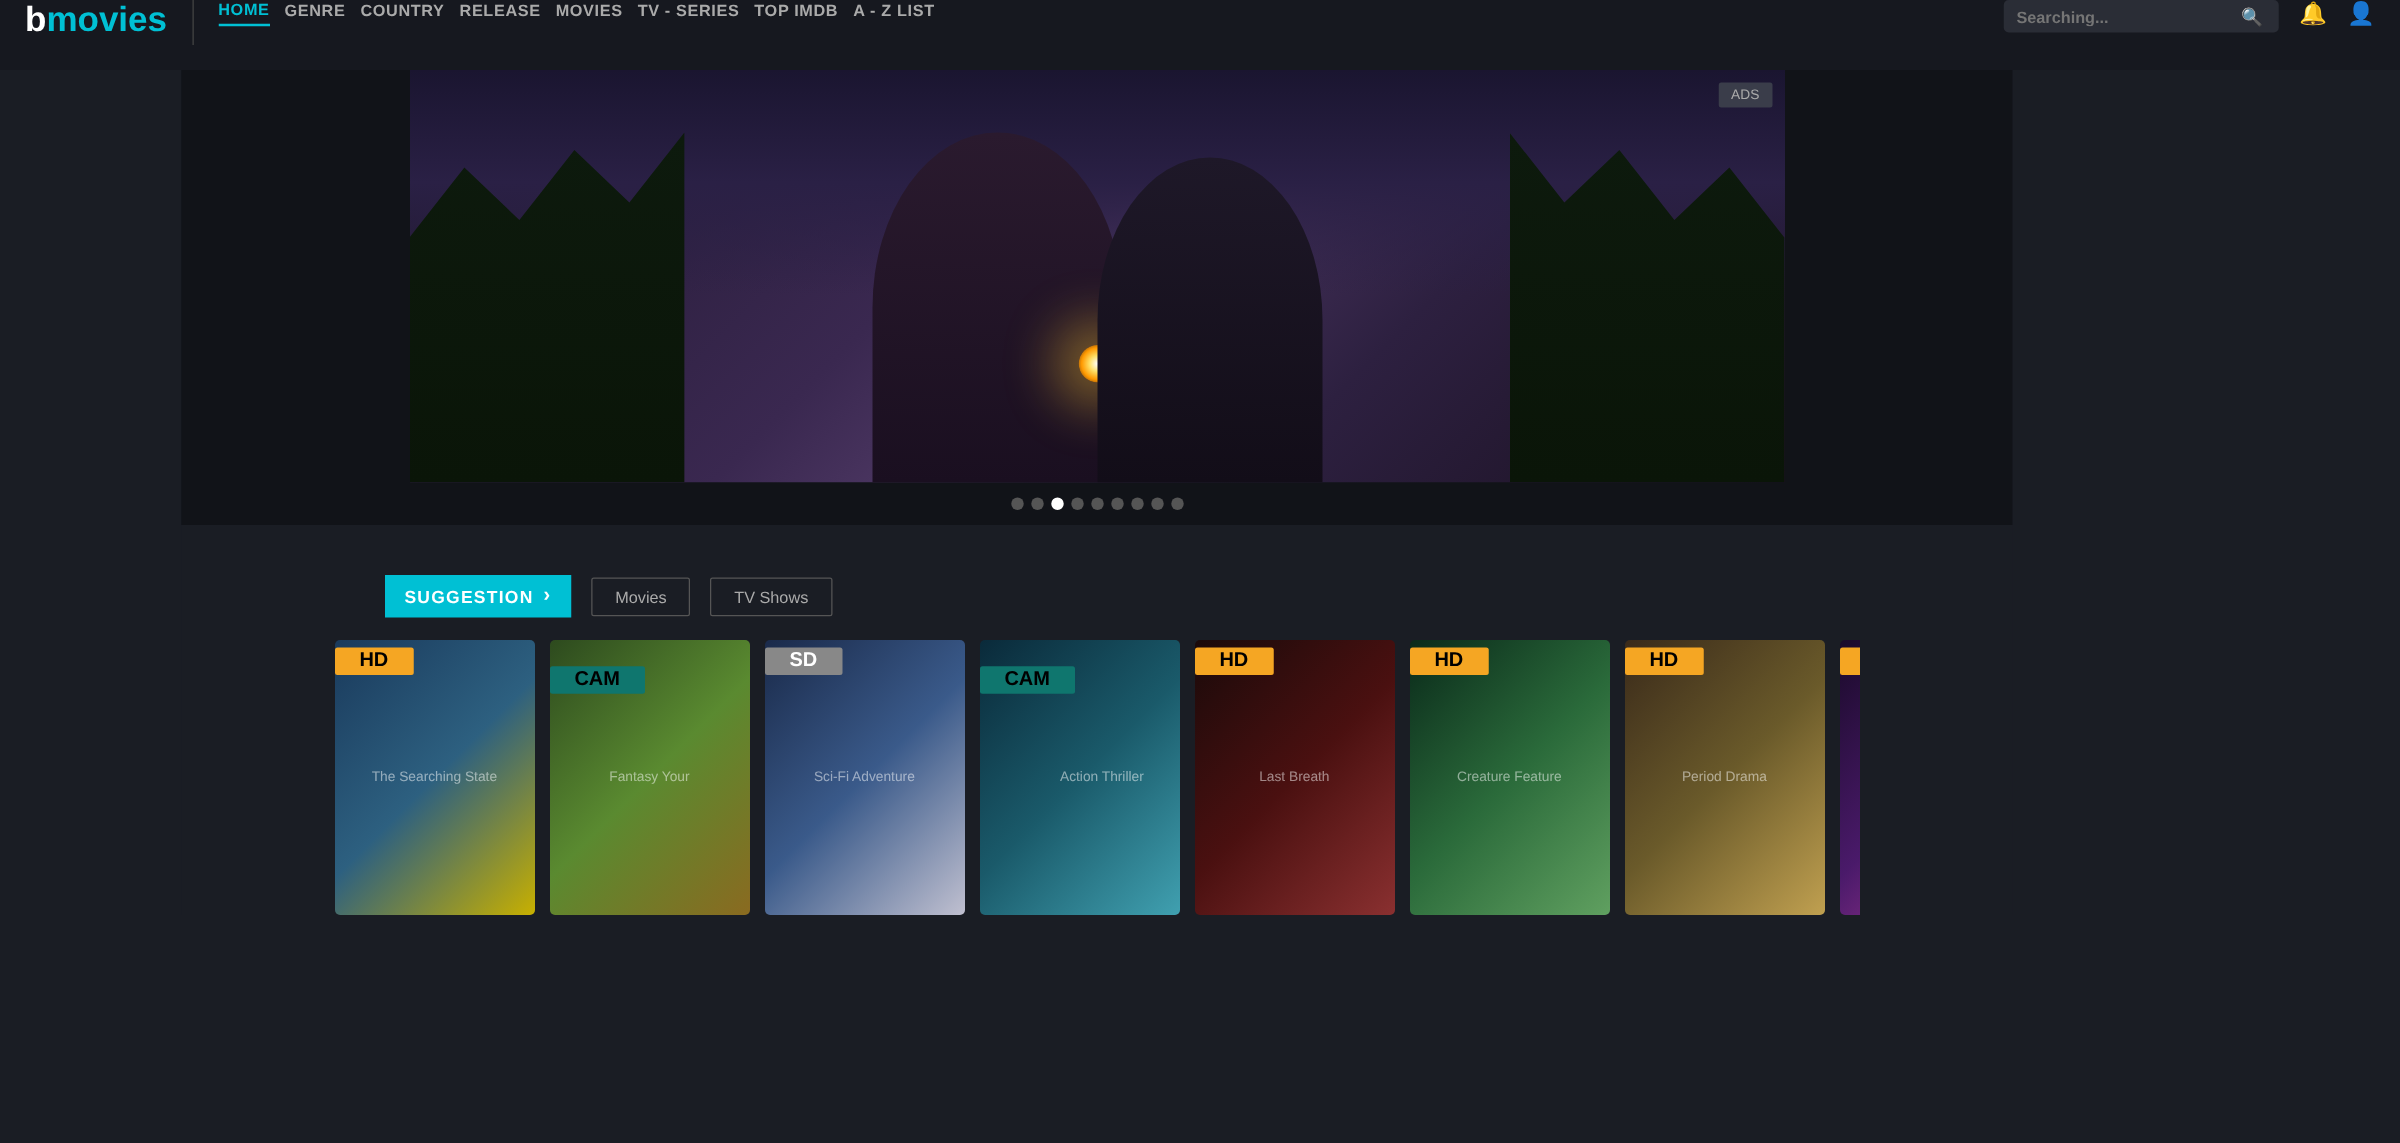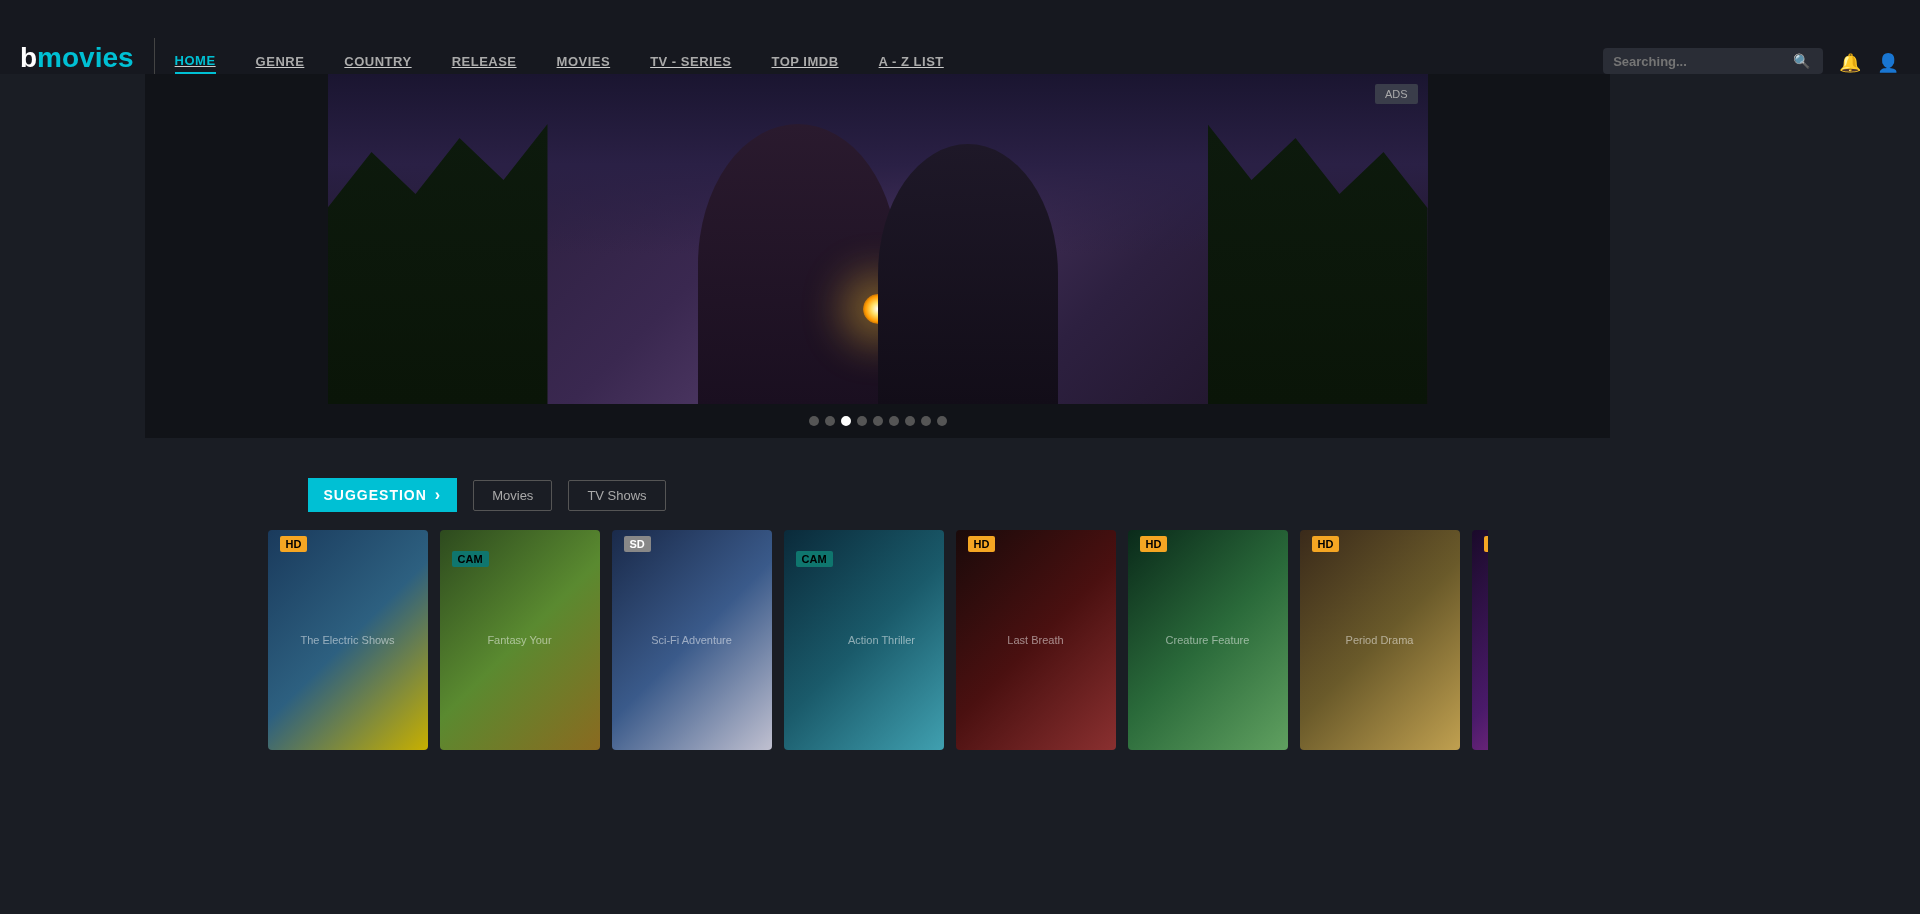--- a/index.html
+++ b/index.html
@@ -8,23 +8,23 @@
       color: #ccc;
       font-family: Arial, sans-serif;
       min-height: 914px;
       overflow-x: hidden;
     }
 
     
     .header {
       background-color: #16181f;
       display: flex;
-      align-items: flex-end;
+      align-items: flex-start;
       padding: 0 20px;
-      height: 74px;
+      height: 56px;
       position: relative;
       z-index: 100;
     }
     .logo {
       display: flex;
       align-items: center;
       margin-right: 20px;
     }
     .logo-text {
       font-size: 28px;
@@ -36,23 +36,22 @@
     }
     .divider {
       width: 1px;
       height: 36px;
       background: #444;
       margin-right: 20px;
     }
     nav {
       display: flex;
       align-items: center;
-      gap: 40px;
+      gap: 12px;
       flex: 1;
-      text-decoration: underline;
     }
     .nav-item {
       font-size: 13px;
       font-weight: 600;
       color: #aaa;
       text-decoration: none;
       text-transform: uppercase;
       letter-spacing: 0.5px;
       cursor: pointer;
       padding-bottom: 4px;
@@ -283,24 +282,24 @@
       height: 220px;
     }
     .movie-poster {
       width: 100%;
       height: 100%;
       display: block;
     }
     .quality-badge {
       position: absolute;
       top: 6px;
-      left: 12px;
-      font-size: 11px;
+      left: 0;
+      font-size: 16px;
       font-weight: 700;
-      padding: 2px 6px;
+      padding: 2px 20px;
       border-radius: 2px;
     }
     .badge-hd { background: #f5a623; color: #000; }
     .badge-cam { background: #0f766e; color: #000; margin-top: 15px; }
     .badge-sd { background: #888; color: #fff; }
 
     
     .poster-1 { background: linear-gradient(135deg, #1a3a5c 0%, #2d6080 50%, #c8b000 100%); }
     .poster-2 { background: linear-gradient(135deg, #2d4a1e 0%, #5a8a30 50%, #8a6a20 100%); }
     .poster-3 { background: linear-gradient(135deg, #1a2a4a 0%, #3a5a8a 50%, #c0c0d0 100%); }
@@ -422,21 +421,21 @@
           <span class="chevron">›</span>
         </div>
         <button class="tab-btn">Movies</button>
         <button class="tab-btn">TV Shows</button>
       </div>
 
       <div class="movie-grid">
 
         <div class="movie-card">
           <div class="movie-poster poster-1">
-            <div class="poster-inner">The Electric Shows</div>
+            <div class="poster-inner">The Searching State</div>
           </div>
           <span class="quality-badge badge-hd">HD</span>
         </div>
 
         <div class="movie-card">
           <div class="movie-poster poster-2">
             <div class="poster-inner">Fantasy Your</div>
           </div>
           <span class="quality-badge badge-cam">CAM</span>
         </div>

